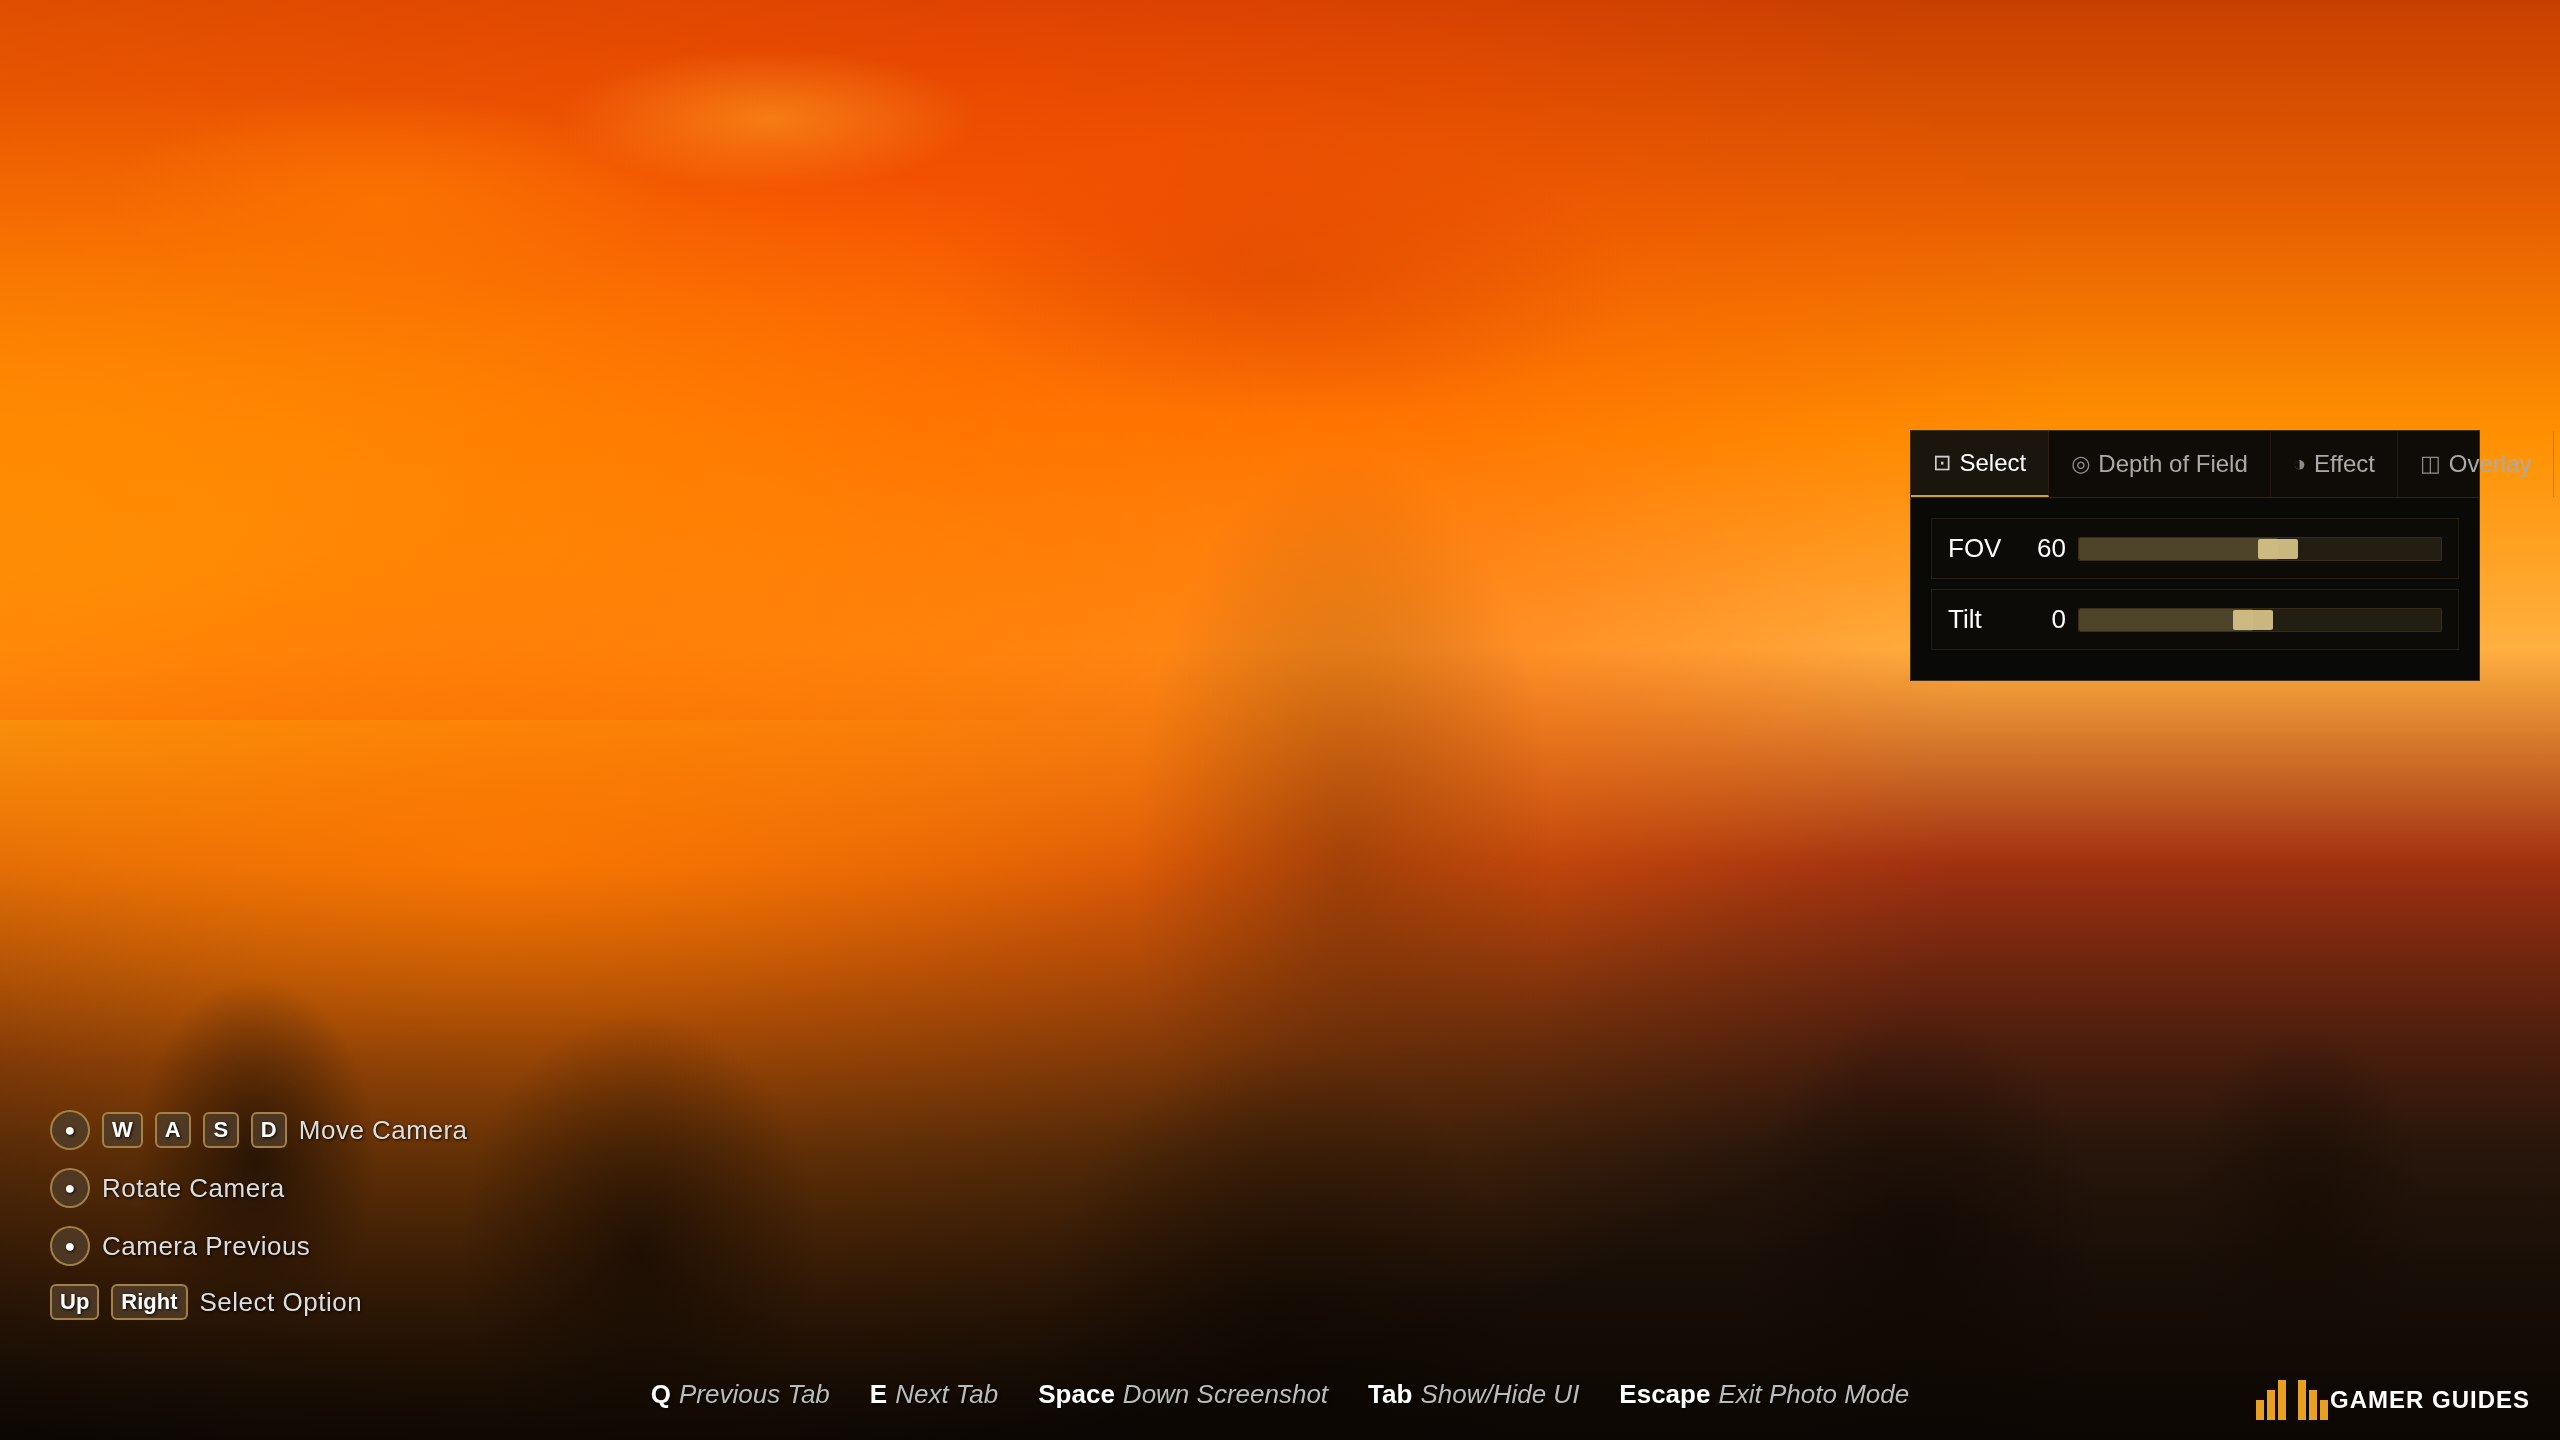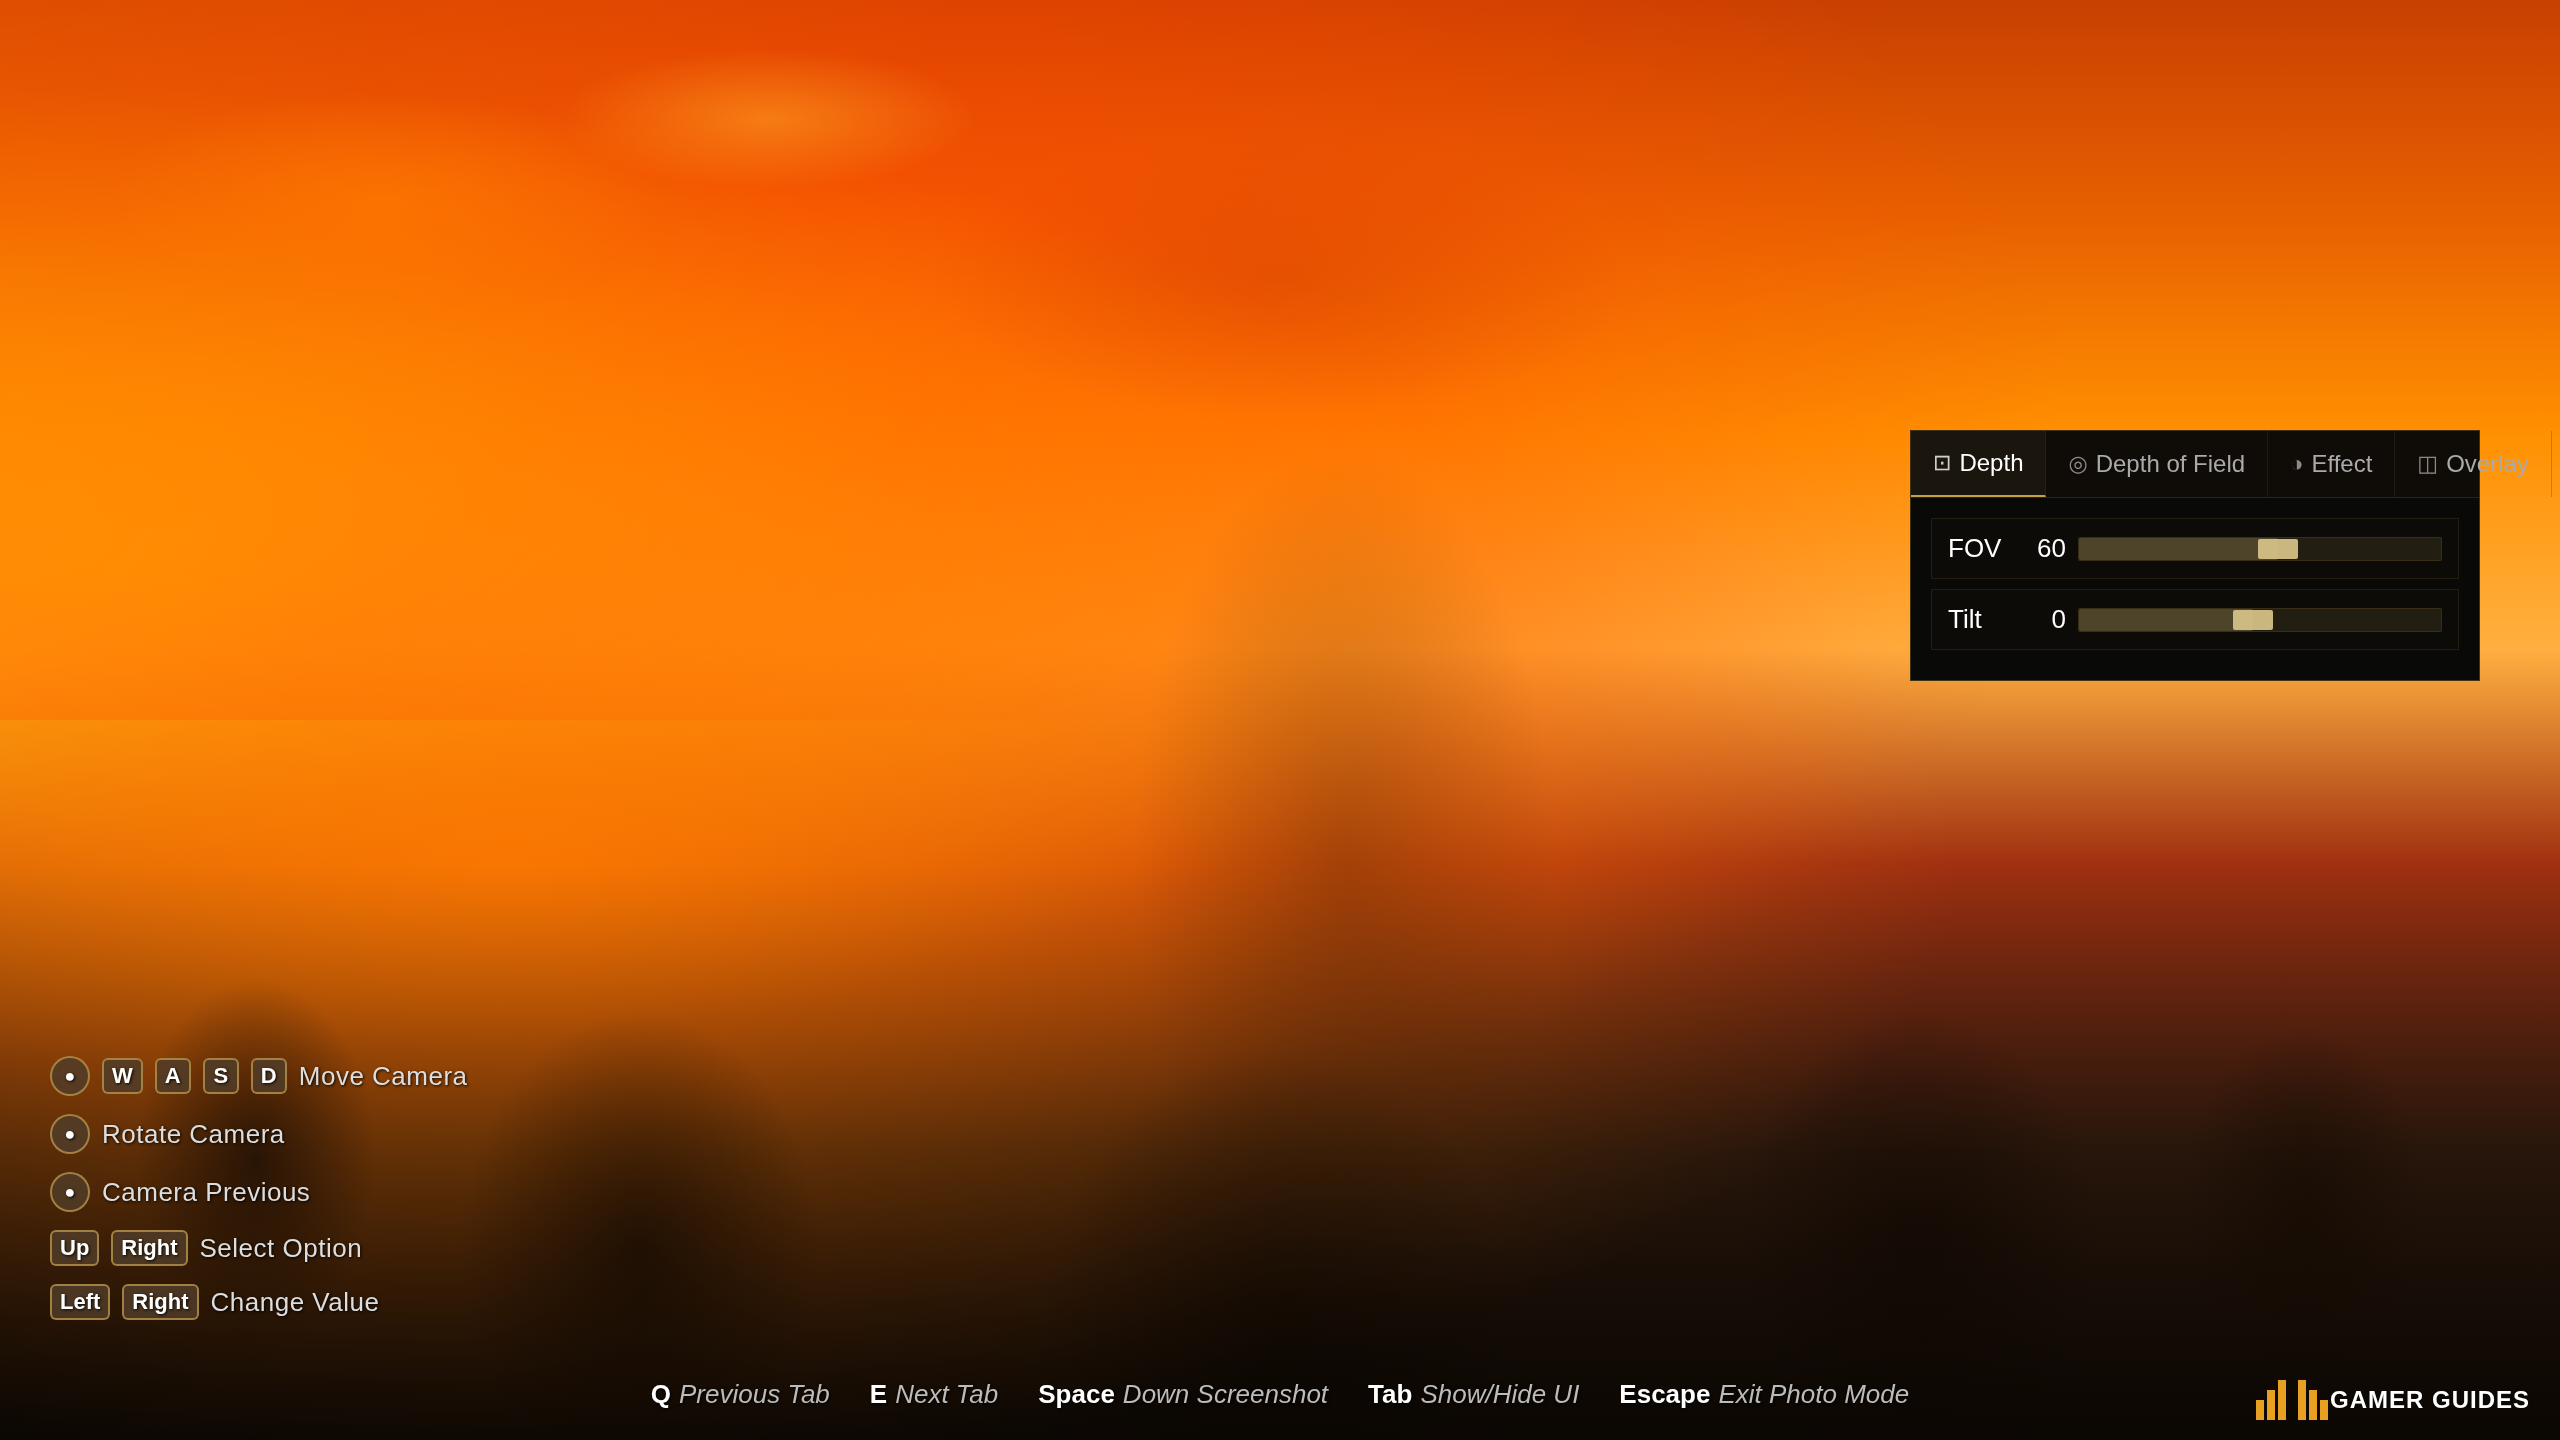--- a/index.html
+++ b/index.html
@@ -299,25 +299,20 @@
     <span class="key-circle">●</span>
     <span class="hud-label">Camera Previous</span>
   </div>
 
   <div class="hud-row">
     <span class="key-btn">Up</span>
     <span class="key-btn">Right</span>
     <span class="hud-label">Select Option</span>
   </div>
 
-  <div class="hud-row">
-    <span class="key-btn">Left</span>
-    <span class="key-btn">Right</span>
-    <span class="hud-label">Change Value</span>
-  </div>
 </div>
 
 <div id="bottom-hints">
   <div class="hint-group">
     <span class="hint-key">Q</span>
     <span class="hint-action">Previous Tab</span>
   </div>
   <div class="hint-group">
     <span class="hint-key">E</span>
     <span class="hint-action">Next Tab</span>
@@ -334,21 +329,21 @@
     <span class="hint-key">Escape</span>
     <span class="hint-action">Exit Photo Mode</span>
   </div>
 </div>
 
 <div id="photo-panel">
 
   <div id="tab-bar">
     <div class="tab-item active">
       <span class="tab-icon">⊡</span>
-      <span>Depth</span>
+      <span>Select</span>
     </div>
     <div class="tab-item">
       <span class="tab-icon">◎</span>
       <span>Depth of Field</span>
     </div>
     <div class="tab-item">
       <span class="tab-icon">◑</span>
       <span>Effect</span>
     </div>
     <div class="tab-item">

